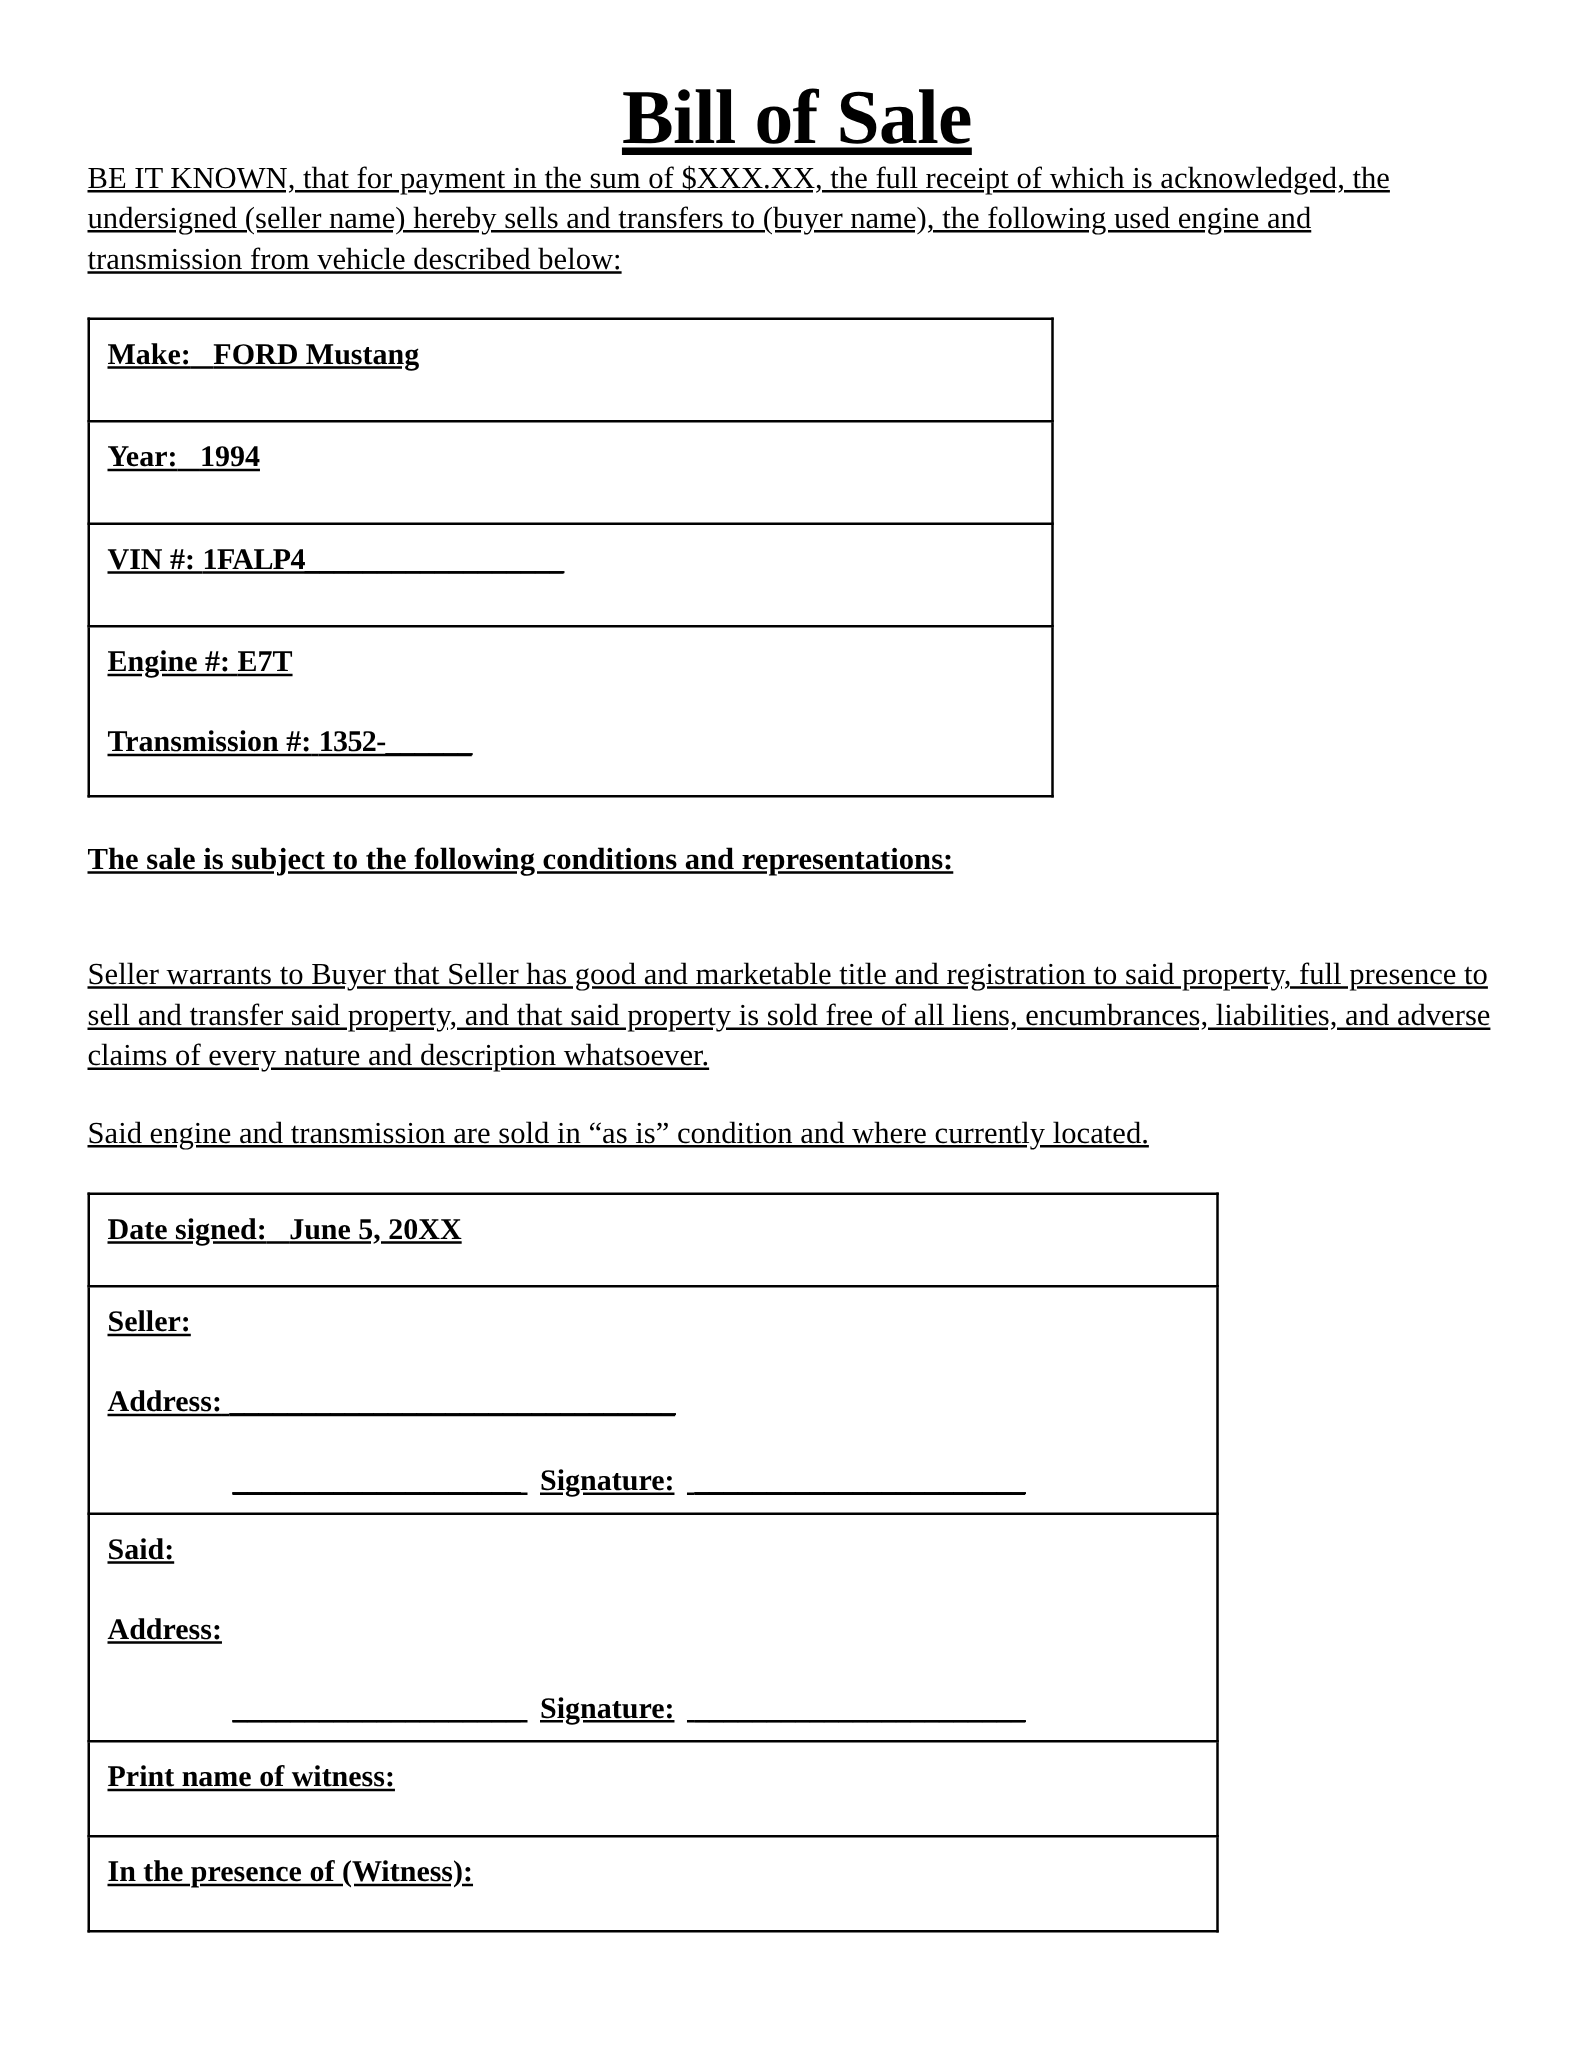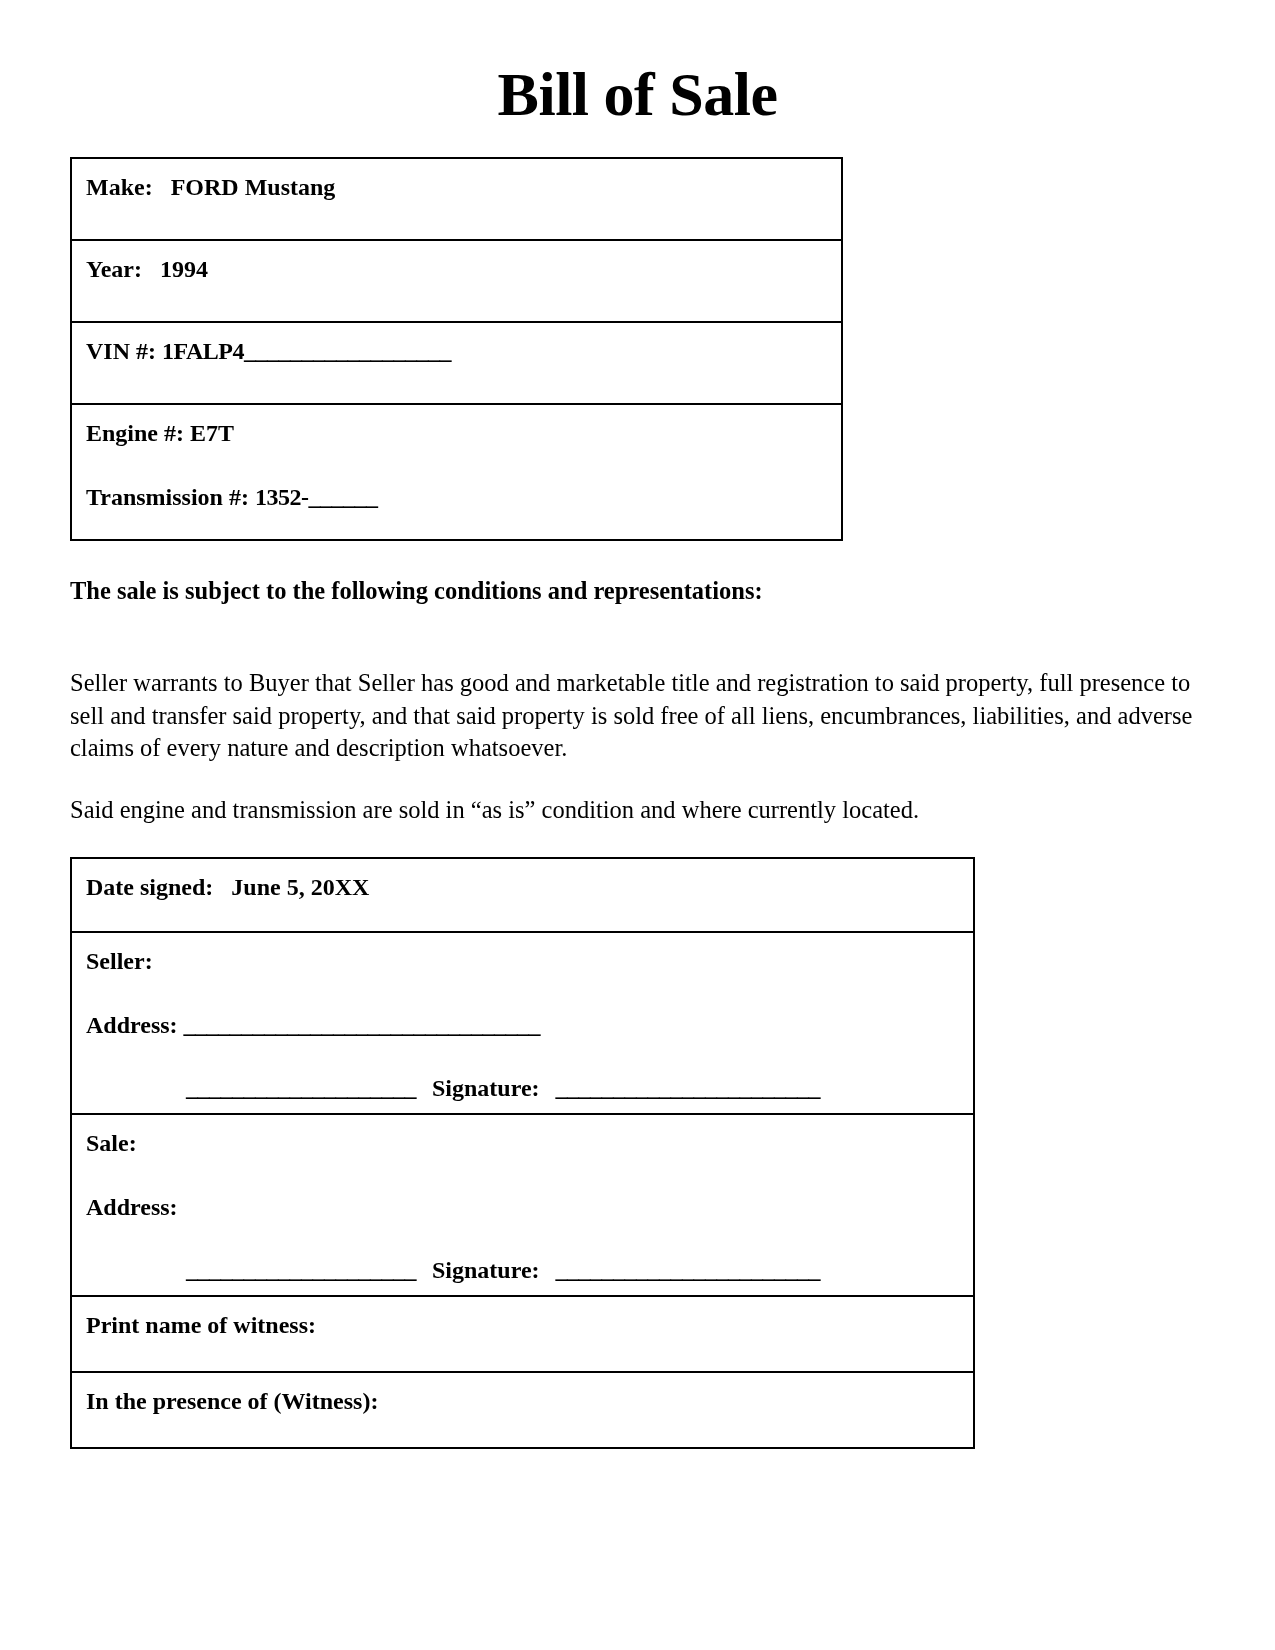--- a/index.html
+++ b/index.html
@@ -14,20 +14,21 @@
     color: #000000;
     -webkit-font-smoothing: antialiased;
   }
 
   .page {
     position: relative;
     width: 1275px;
     height: 1266px;
     box-sizing: border-box;
     padding: 0;
+    text-decoration: underline;
   }
 
   
   .doc-title {
     text-align: center;
     font-family: "Liberation Serif", "DejaVu Serif", serif;
     font-weight: bold;
     font-size: 62px;
     line-height: 1.05;
     letter-spacing: -0.5px;
@@ -111,20 +112,21 @@
 </style>
 </head>
 <body>
 
 <div class="page">
 
   <h1 class="doc-title">Bill of Sale</h1>
 
   <div class="content">
 
+    <p class="body-para intro-para">BE IT KNOWN, that for payment in the sum of $XXX.XX, the full receipt of which is acknowledged, the undersigned (seller name) hereby sells and transfers to (buyer name), the following used engine and transmission from vehicle described below:</p>
 
     <table id="vehicle-table" class="doc-table">
       <tbody>
         <tr>
           <td class="cell-tall">
             <span>Make:</span>
             &nbsp;
             <span>FORD Mustang</span>
           </td>
         </tr>
@@ -189,21 +191,21 @@
             </div>
             <div class="sig-row">
               <span class="blank-line">____________________</span>
               <span class="sig-label">Signature:</span>
               <span class="blank-line">_______________________</span>
             </div>
           </td>
         </tr>
         <tr>
           <td class="sig-party">
-            <div>Sale:</div>
+            <div>Said:</div>
             <div class="addr-row">
               <span>Address:</span>
             </div>
             <div class="sig-row">
               <span class="blank-line">____________________</span>
               <span class="sig-label">Signature:</span>
               <span class="blank-line">_______________________</span>
             </div>
           </td>
         </tr>

